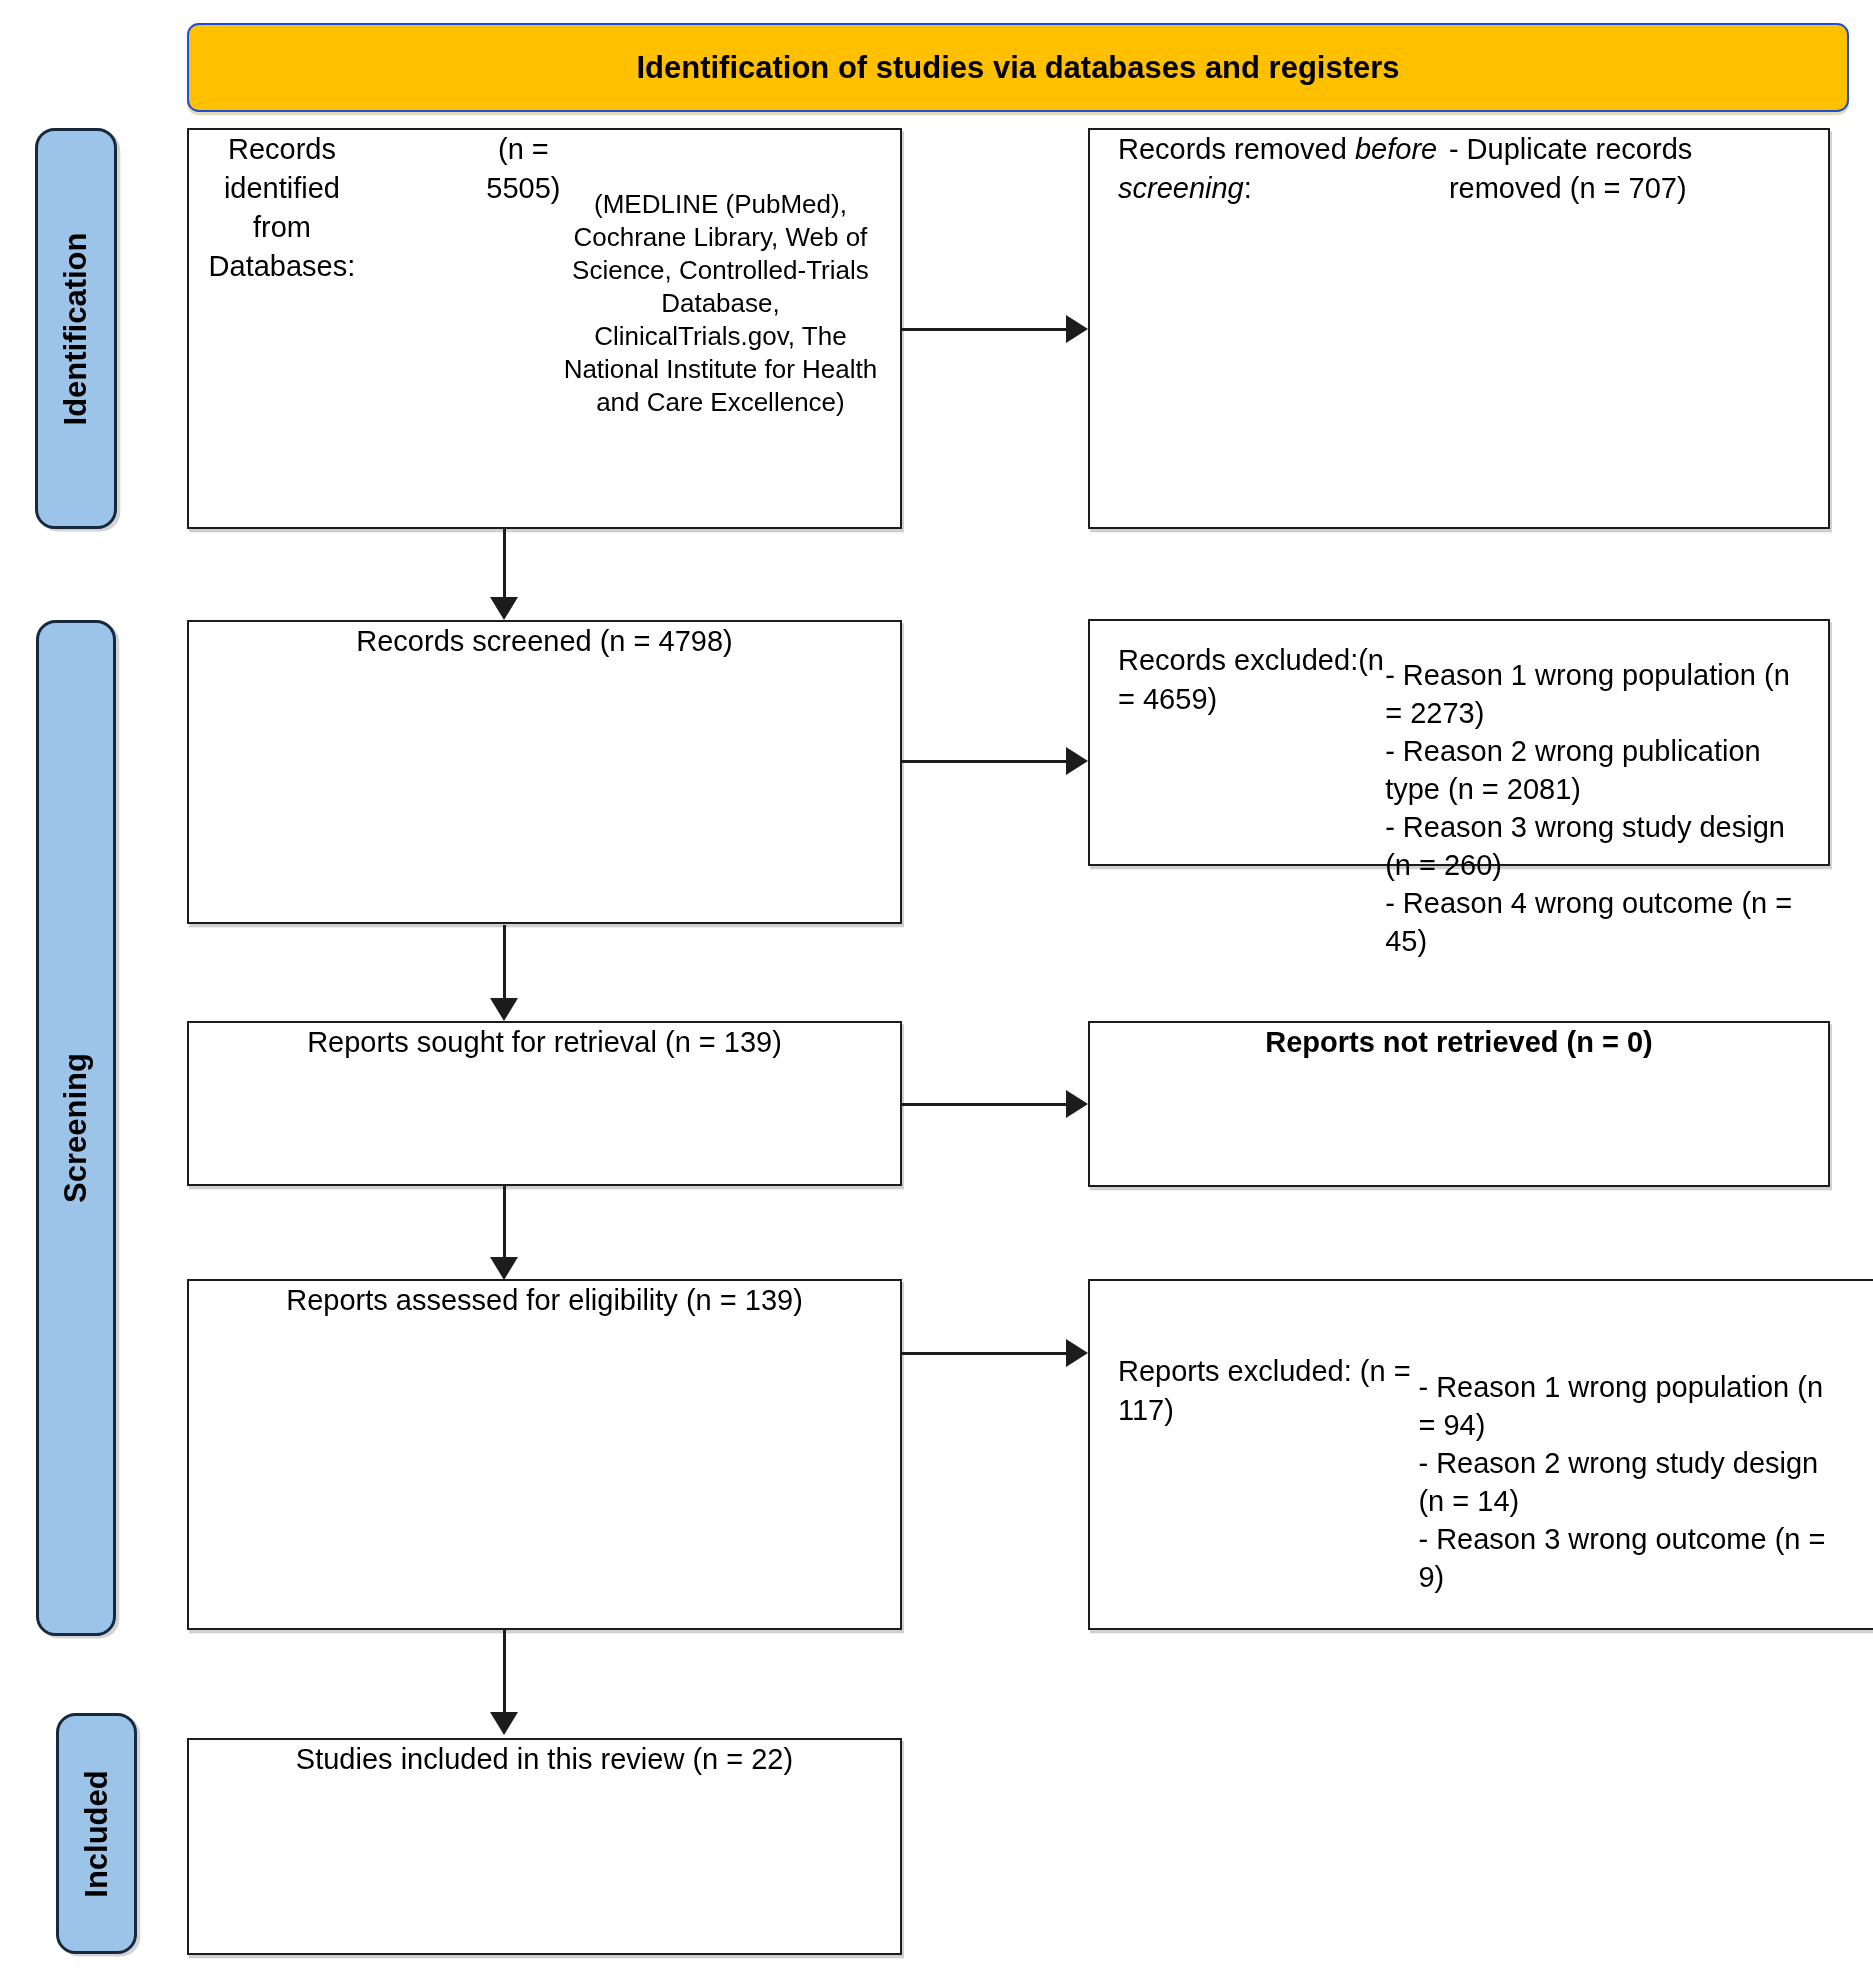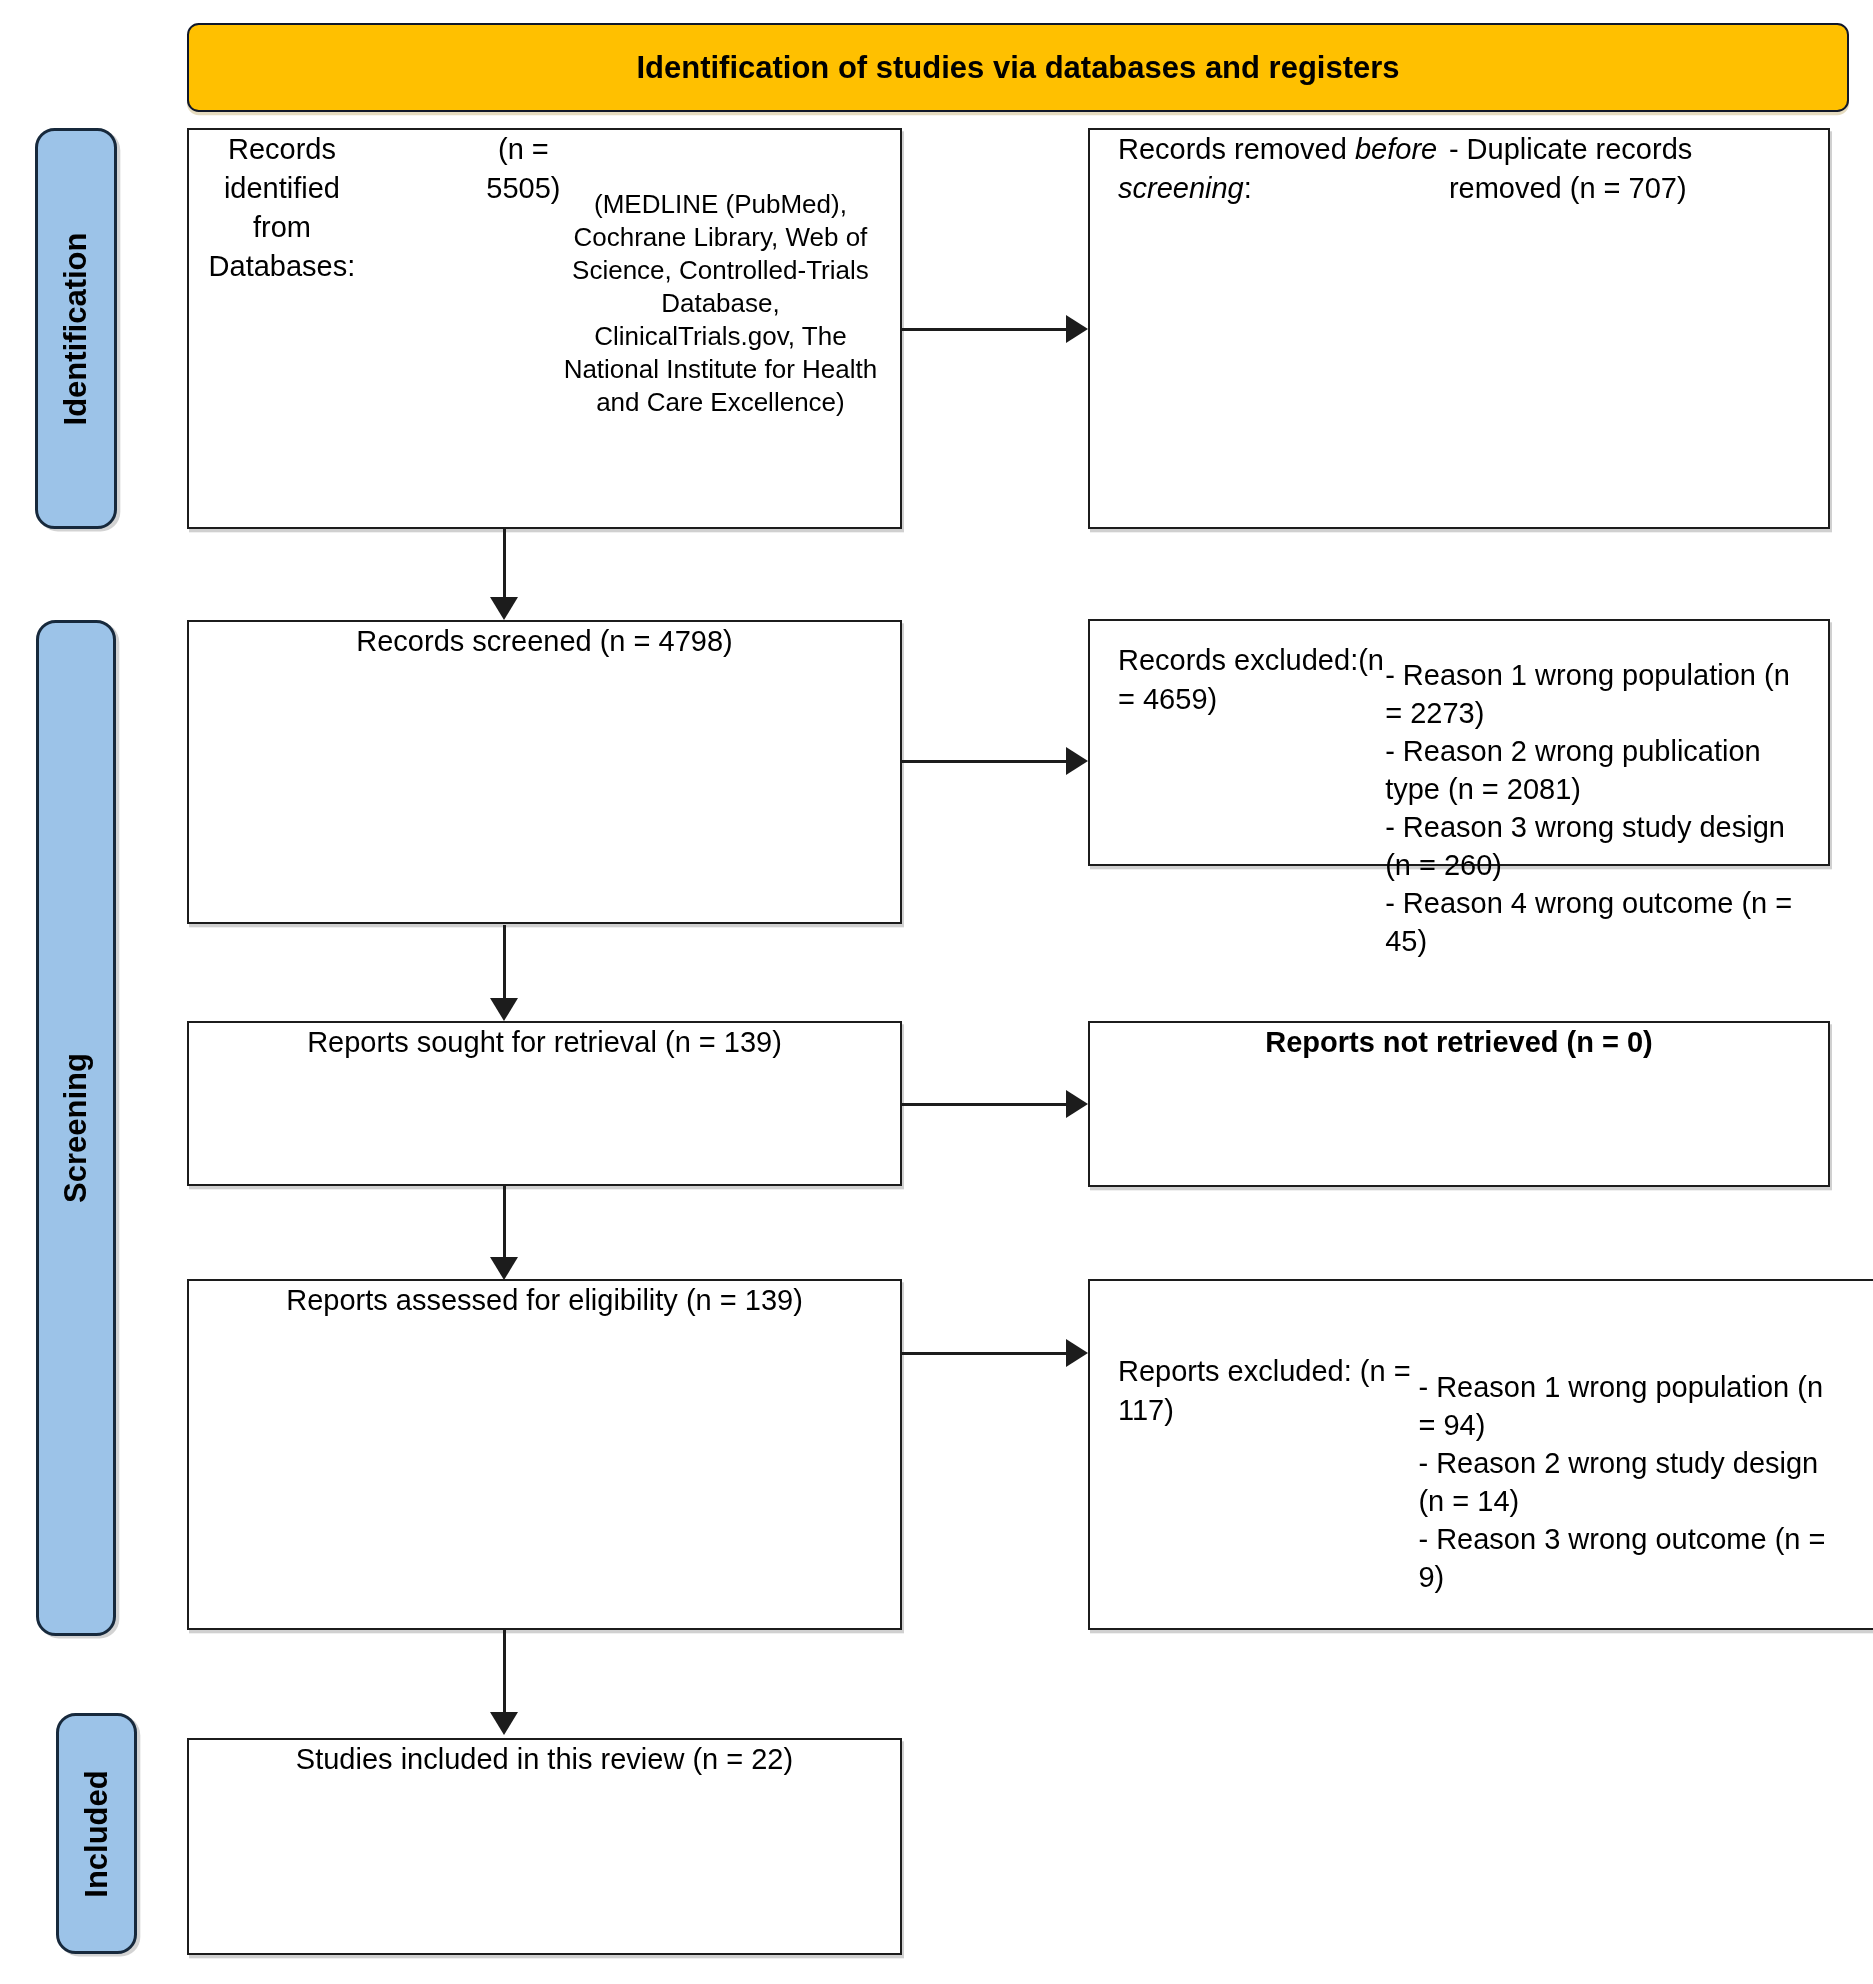--- a/index.html
+++ b/index.html
@@ -8,21 +8,21 @@
     width:1873px;
     height:1985px;
     background:#ffffff;
     font-family:"Liberation Sans", sans-serif;
     color:#111;
   }
   .banner{
     position:absolute;
     left:187px; top:23px; width:1662px; height:89px;
     background:var(--banner_bg,#FFC000);
-    border:2px solid #0f172a;
+    border:2px solid #1d4ed8;
     border-radius:11.8px;
     box-sizing:border-box;
     display:flex; align-items:center; justify-content:center;
     box-shadow:0 3.3px 0 rgba(150,110,0,0.25);
   }
   .banner .title{
     font-size:31px; font-weight:bold; color:#000;
   }
   .stage{
     position:absolute;

